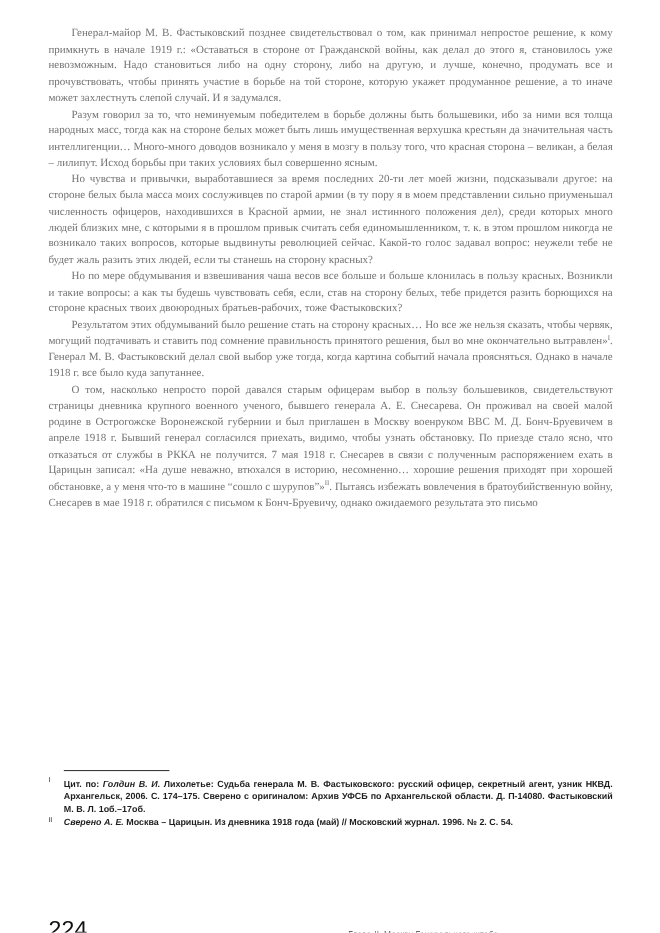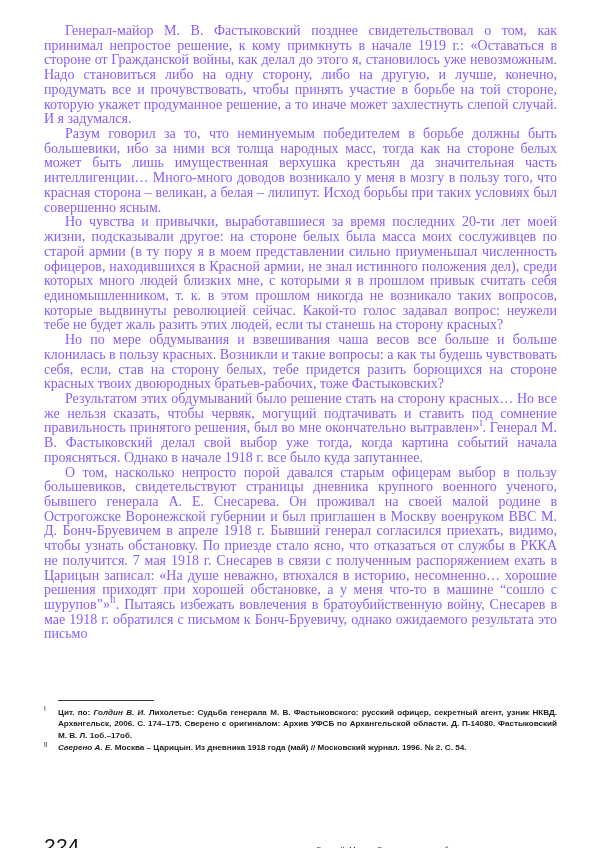--- a/index.html
+++ b/index.html
@@ -21,26 +21,26 @@
   .body-col {
     position: absolute;
     left: 44px;
     top: 24px;
     width: 513px;
   }
 
   .para {
     margin: 0;
     font-family: "Liberation Serif", "DejaVu Serif", serif;
-    font-size: 14px;
+    font-size: 10px;
     line-height: 14.72px;
     text-align: justify;
     text-justify: inter-word;
     text-indent: 21px;
-    color: #8b5cf6;
+    color: #737373;
     hyphens: manual;
     -webkit-hyphens: manual;
   }
 
   .para sup {
     font-size: 0.62em;
     line-height: 0;
     vertical-align: super;
   }
 

